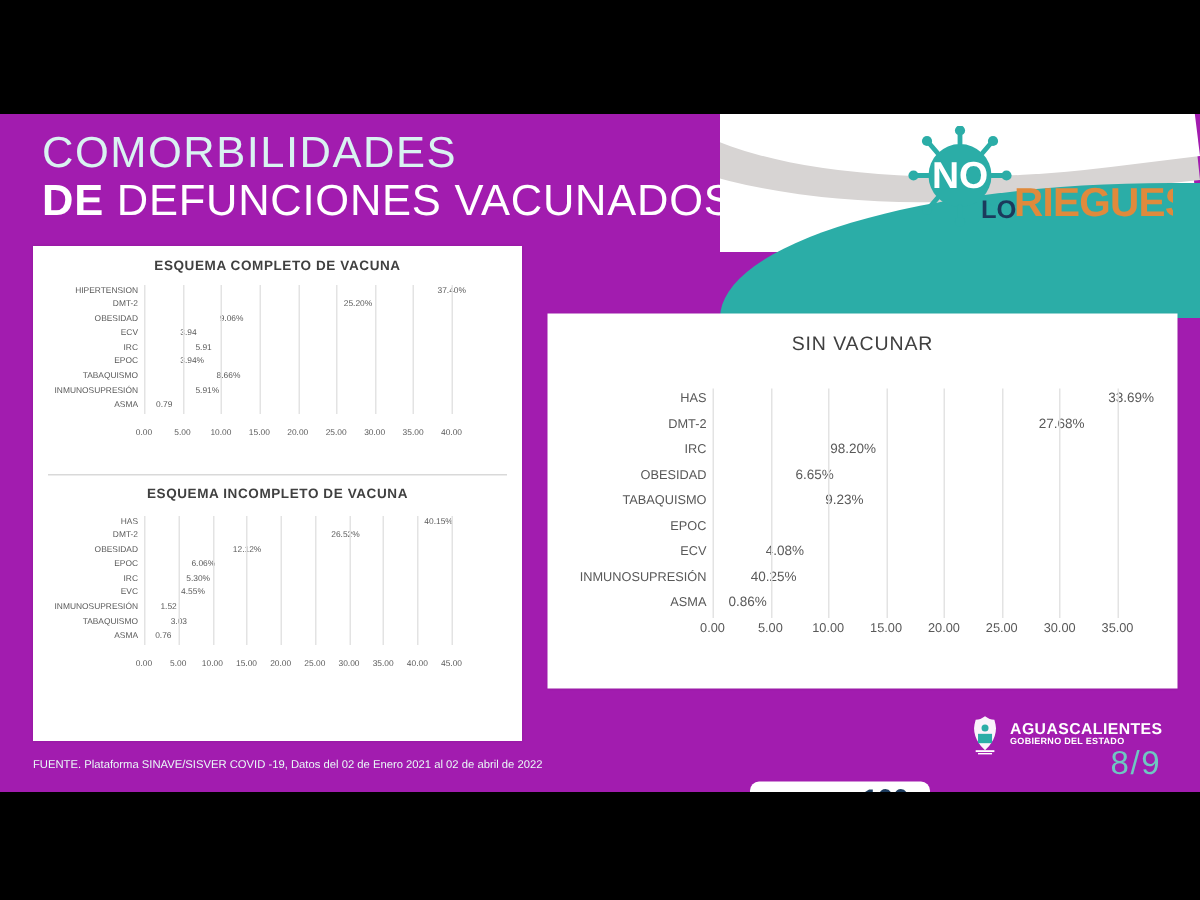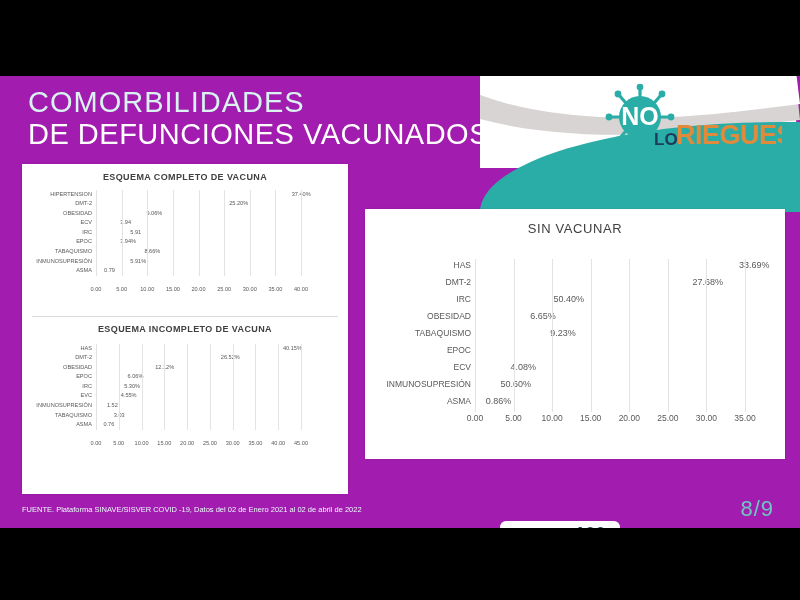--- a/index.html
+++ b/index.html
@@ -34,21 +34,21 @@
   .hdr-teal-curve{
     position:absolute;right:-10px;top:46px;width:330px;height:90px;
     background:#2bada7;border-top-left-radius:300px 90px;
   }
   .hdr-clip{position:absolute;right:0;top:0;width:320px;height:92px;overflow:hidden;}
 
   
   #title{position:absolute;left:28px;top:12px;line-height:1.0;}
   .title-l1{font-size:29px;letter-spacing:1px;color:#d9f3f1;font-weight:300;}
   .title-l2{font-size:29px;letter-spacing:0.5px;color:#ffffff;margin-top:3px;}
-  .title-l2 .light{font-weight:400;}
+  .title-l2 .light{font-weight:700;}
   .title-l2 .bold{font-weight:normal;}
 
   
   #logo{position:absolute;right:18px;top:8px;width:190px;height:68px;}
   #logo svg{display:block;}
 
   
   .panel{position:absolute;background:#fff;box-shadow:0 0 2px rgba(0,0,0,.12);}
   #panel-left{left:22px;top:88px;width:326px;height:330px;}
   #panel-right{left:365px;top:133px;width:420px;height:250px;}
@@ -367,21 +367,21 @@
               <div class="cat" style="width: 92px;">DMT-2</div>
               <div class="barwrap">
                 <div class="bar" style="width: 213.531px; background: rgb(91, 155, 213);"></div>
                 <div class="val">27.68%</div>
               </div>
             </div>
             <div class="row">
               <div class="cat" style="width: 92px;">IRC</div>
               <div class="barwrap">
                 <div class="bar" style="width: 74.52px; background: rgb(91, 155, 213);"></div>
-                <div class="val">50.40%</div>
+                <div class="val">98.20%</div>
               </div>
             </div>
             <div class="row">
               <div class="cat" style="width: 92px;">OBESIDAD</div>
               <div class="barwrap">
                 <div class="bar" style="width: 51.3px; background: rgb(91, 155, 213);"></div>
                 <div class="val">6.65%</div>
               </div>
             </div>
             <div class="row">
@@ -398,21 +398,21 @@
               <div class="cat" style="width: 92px;">ECV</div>
               <div class="barwrap">
                 <div class="bar" style="width: 31.4743px; background: rgb(91, 155, 213);"></div>
                 <div class="val">4.08%</div>
               </div>
             </div>
             <div class="row">
               <div class="cat" style="width: 92px;">INMUNOSUPRESIÓN</div>
               <div class="barwrap">
                 <div class="bar" style="width: 21.5229px; background: rgb(91, 155, 213);"></div>
-                <div class="val">50.60%</div>
+                <div class="val">40.25%</div>
               </div>
             </div>
             <div class="row">
               <div class="cat" style="width: 92px;">ASMA</div>
               <div class="barwrap">
                 <div class="bar" style="width: 6.63429px; background: rgb(91, 155, 213);"></div>
                 <div class="val">0.86%</div>
               </div>
             </div>
           </div>
@@ -431,17 +431,34 @@
 
     <div id="source">FUENTE. Plataforma SINAVE/SISVER COVID -19, Datos del 02 de Enero 2021 al 02 de abril de 2022</div>
 
     <div id="contigo">
       <span class="ct-1">Contigo</span>
       <span class="ct-2">al</span>
       <span class="ct-3">100</span>
       <div class="tip"></div>
     </div>
 
+    <div id="ags">
+      <svg class="seal" viewBox="0 0 30 34">
+        <g fill="#ffffff" opacity="0.95">
+          <path d="M15 1c3 2 5 3 8 3l1 4c1 4 0 9-2 13-2 4-5 7-7 9-2-2-5-5-7-9C6 17 5 12 6 8l1-4c3 0 5-1 8-3z"></path>
+        </g>
+        <g fill="#2bada7">
+          <circle cx="15" cy="11" r="3"></circle>
+            <rect x="9" y="16" width="12" height="8"></rect>
+        </g>
+        <rect x="7" y="30" width="16" height="1.6" fill="#ffffff"></rect>
+        <rect x="9" y="32.4" width="12" height="1.2" fill="#ffffff"></rect>
+      </svg>
+      <div class="txt">
+        <div class="ags-1">AGUASCALIENTES</div>
+        <div class="ags-2">GOBIERNO DEL ESTADO</div>
+      </div>
+    </div>
 
     <div id="pagenum">8/9</div>
 
   </div>
 </div>
 
 </body></html>

